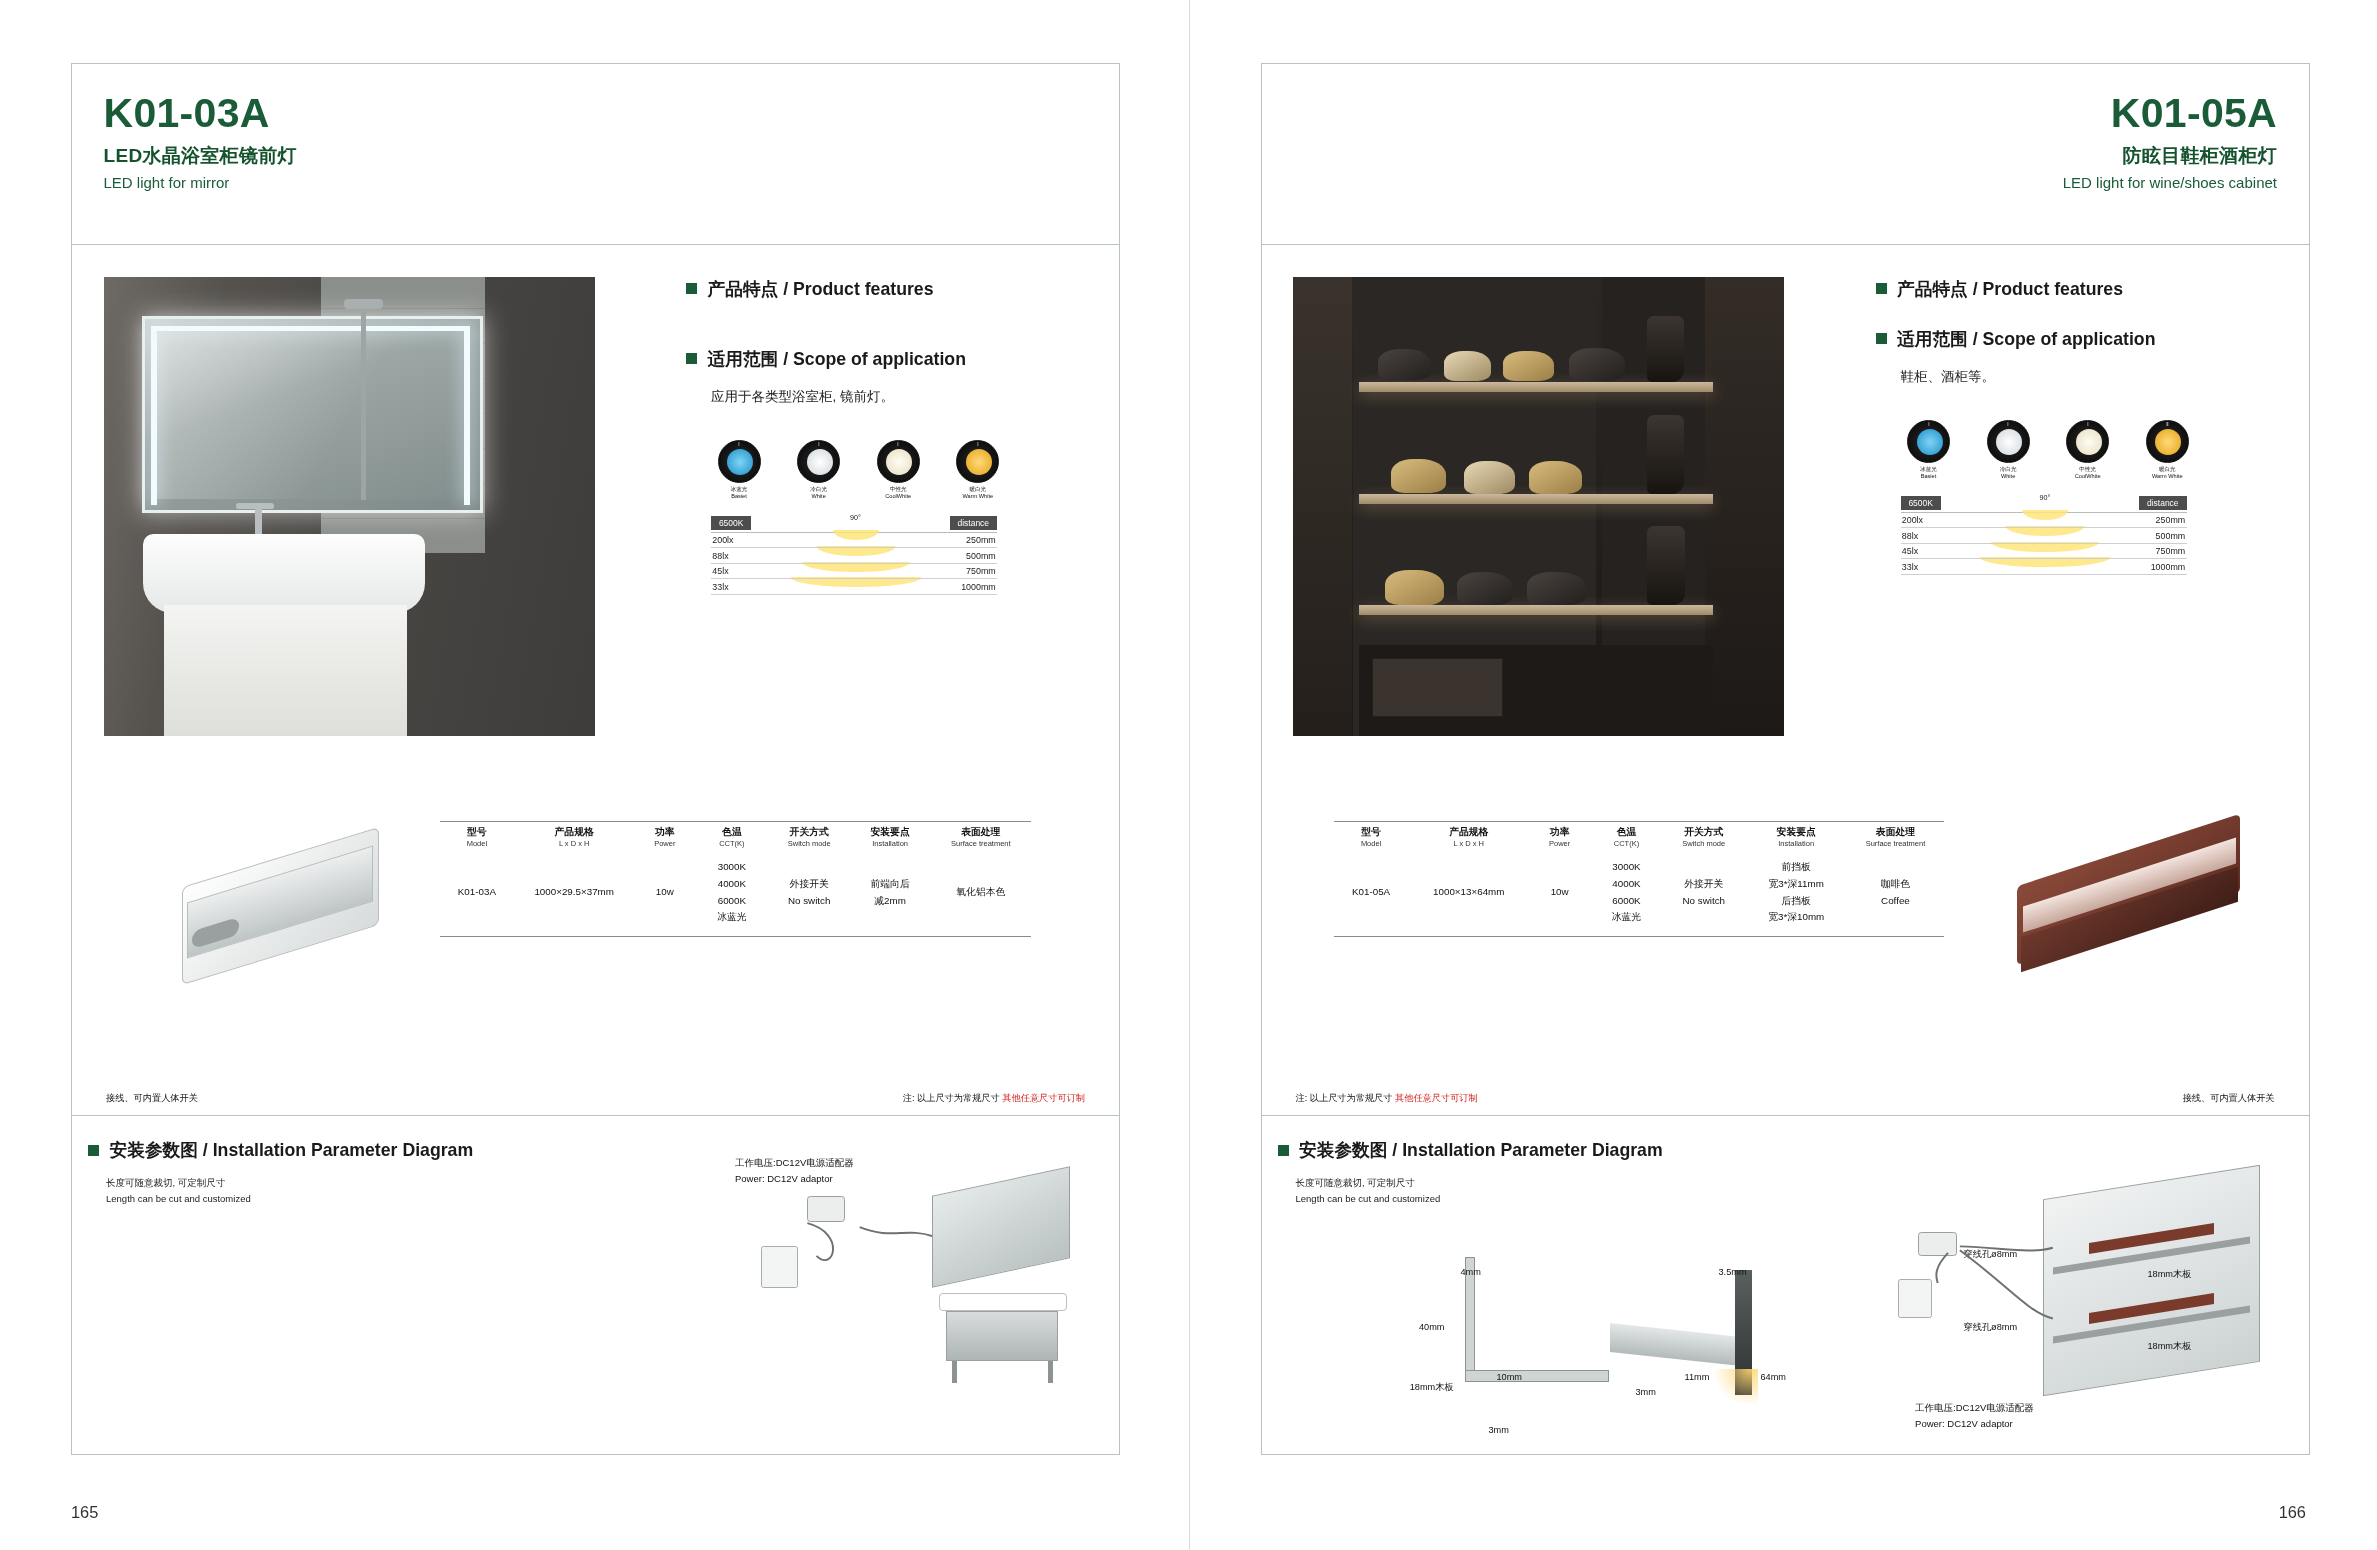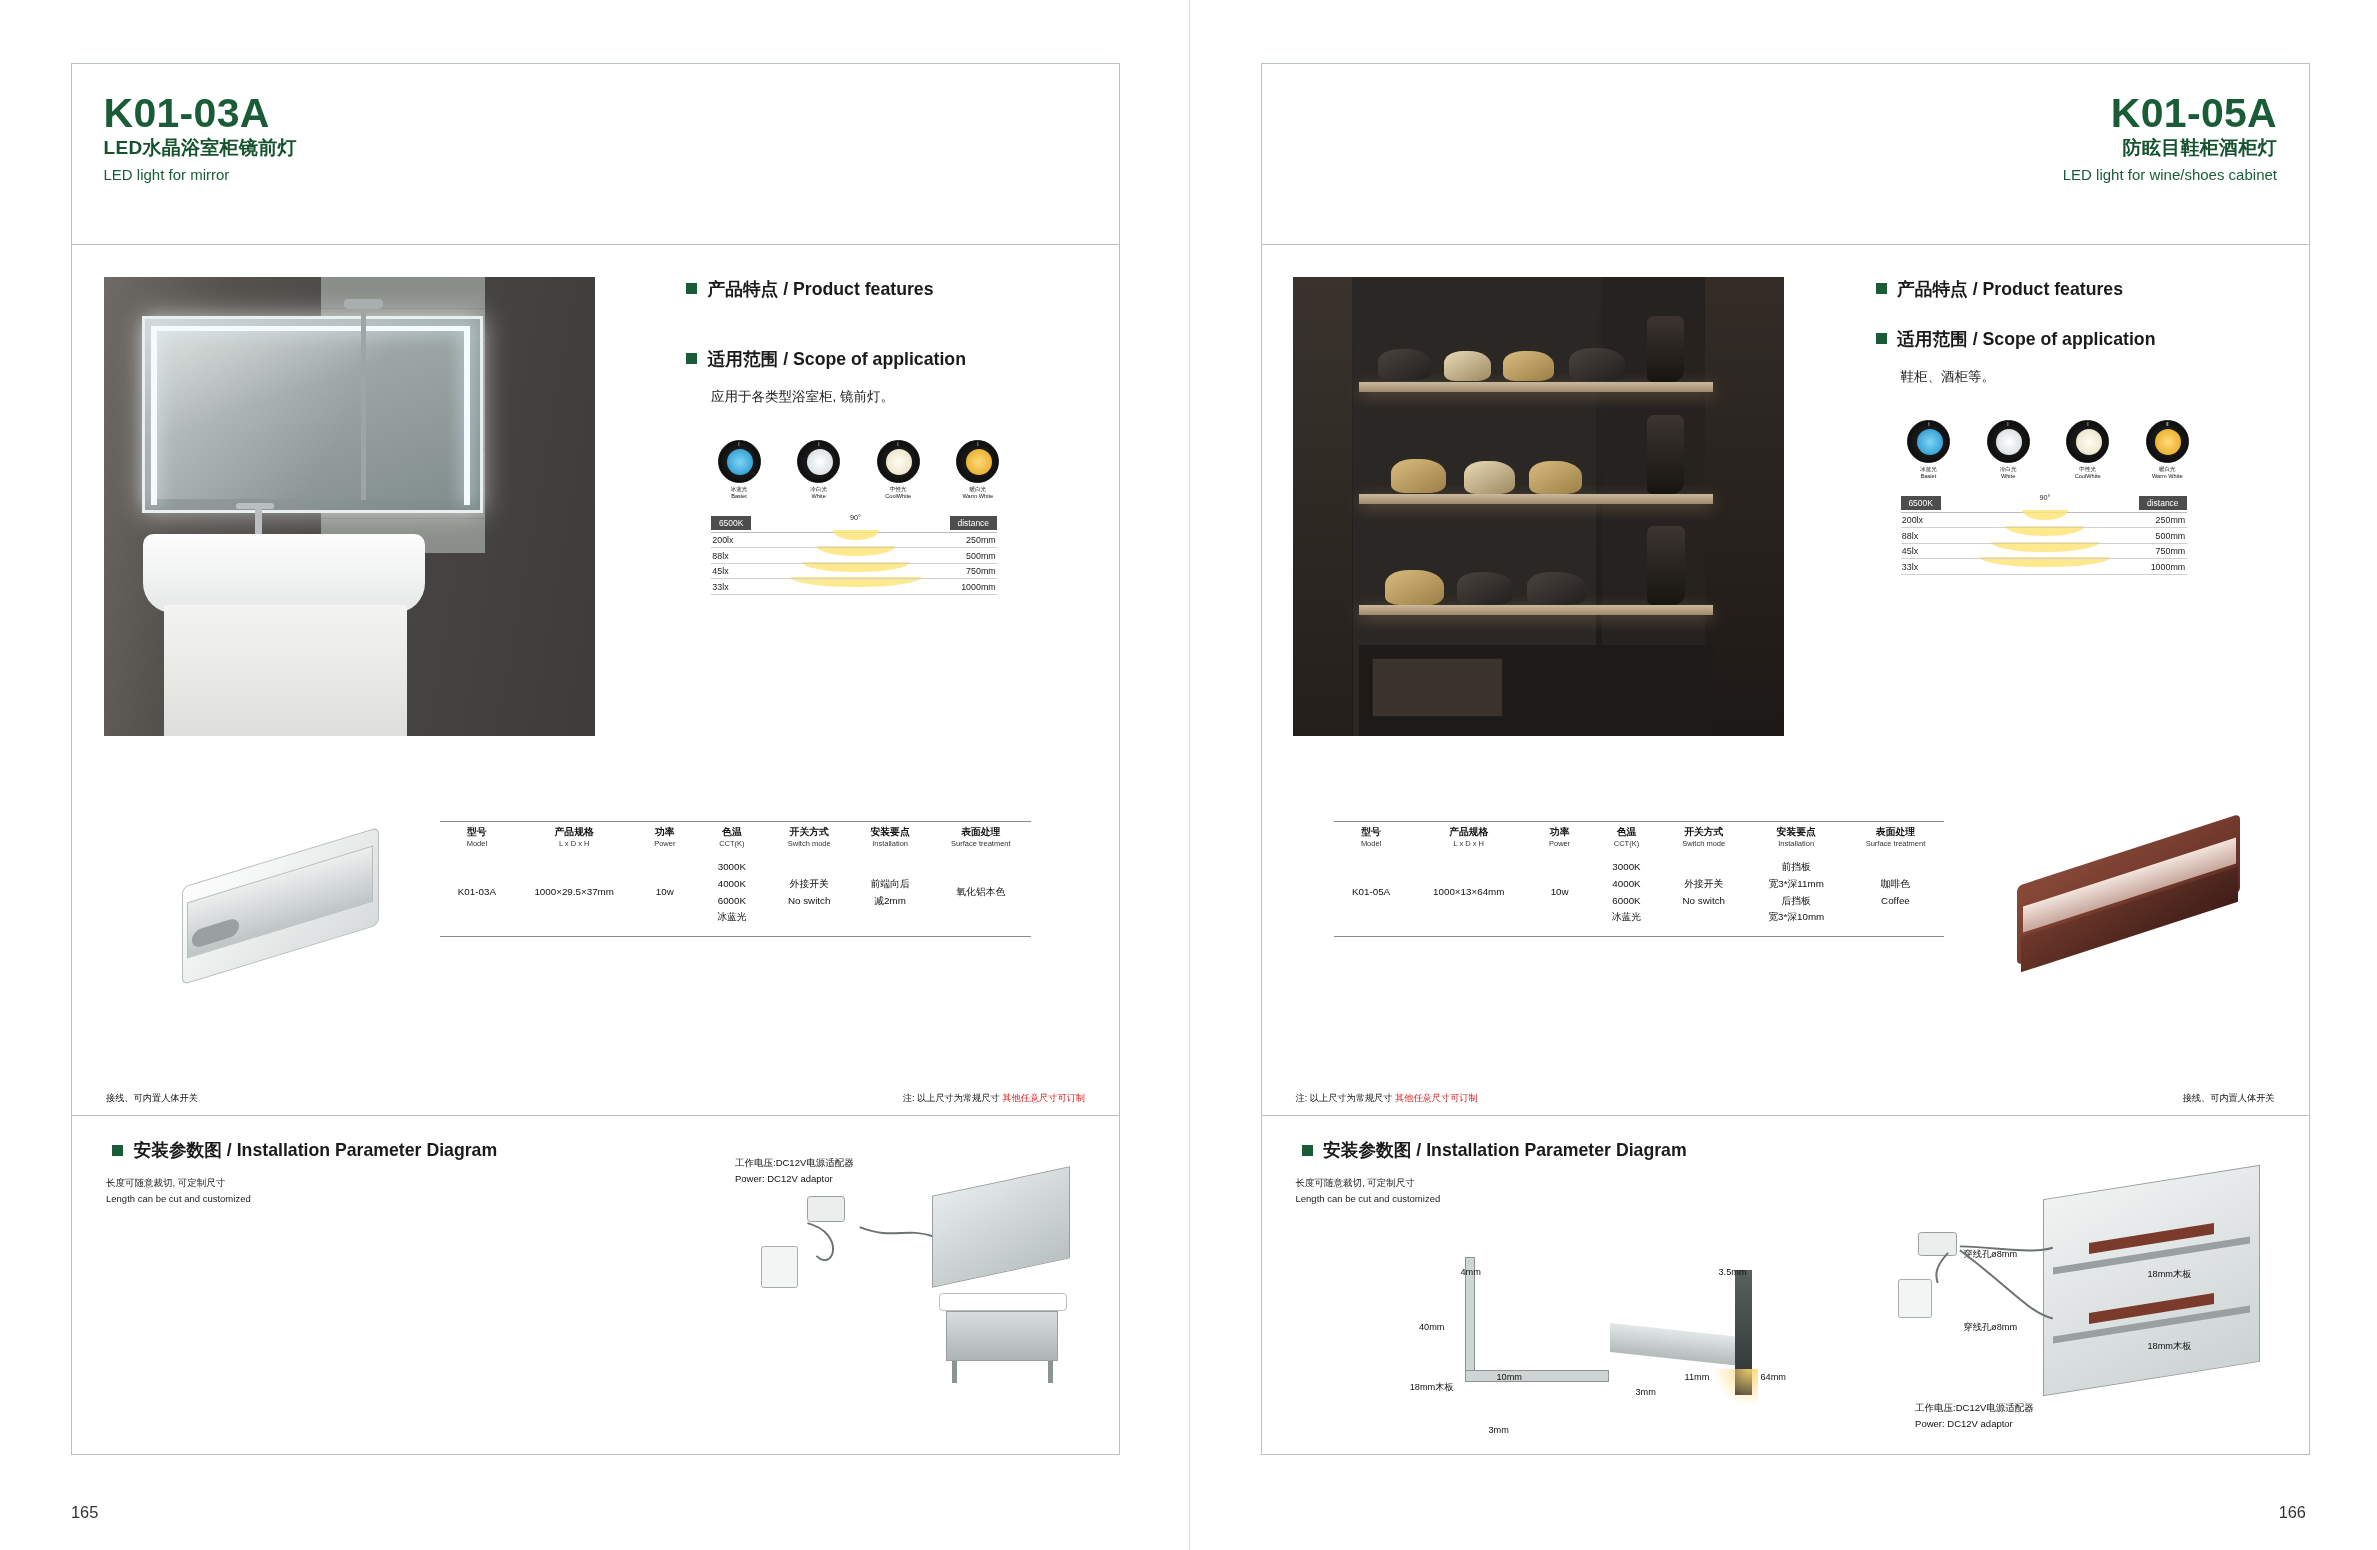--- a/index.html
+++ b/index.html
@@ -18,21 +18,21 @@
     position:absolute; left:71px; top:63px; width:1049px; height:1392px;
     border:0.7px solid #b9c3bd; background:#fff;
   }
   .page-right .sheet { left:71px; }
 
   
   .hdr { position:absolute; left:0; top:0; width:100%; height:181px; border-bottom:0.7px solid #b9c3bd; }
   .hdr-inner { position:absolute; left:31.5px; top:29px; }
   .hdr-inner.right { left:auto; right:31.5px; text-align:right; }
   .model-code { font-size:41px; font-weight:bold; color:#1a5c38; letter-spacing:0.3px; line-height:1.02; }
-  .model-cn { font-size:19px; font-weight:bold; color:#14532d; margin-top:0; letter-spacing:0.3px; }
+  .model-cn { font-size:19px; font-weight:bold; color:#14532d; margin-top:8px; letter-spacing:0.3px; }
   .model-en { font-size:15px; color:#1a5c38; margin-top:5.3px; }
 
   
   .hero-wrap { position:absolute; left:0; top:181px; width:100%; height:522px; }
   .hero-photo { position:absolute; left:31.5px; top:31.5px; width:491px; height:459px; overflow:hidden; background:#3a3a38; }
   .hero-right { position:absolute; left:614px; top:31.5px; right:31.5px; }
 
   
   .bath { position:absolute; inset:0; background:linear-gradient(100deg,#6e6a64 0%,#55524e 22%,#4a4845 48%,#3d3c3a 100%); }
   .bath .tilewall { position:absolute; left:217px; top:0; width:164px; height:276px; background:
@@ -100,21 +100,21 @@
   table.spec-tb { border-collapse:collapse; font-size:9.8px; color:#111; }
   table.spec-tb th { font-weight:bold; padding:3.9px 6.6px; text-align:center; line-height:1.35; }
   table.spec-tb th .en { font-weight:normal; font-size:7.5px; color:#333; display:block; }
   table.spec-tb td { padding:6.6px; text-align:center; vertical-align:middle; line-height:1.7; }
   .tb-hr { border:0; border-top:0.7px solid #8a8a8a; margin:0; }
   .note-row { position:absolute; left:0; bottom:10.5px; width:100%; display:flex; justify-content:space-between; padding:0 34px; font-size:9.2px; color:#111; }
   .note-row .red { color:#d11a1a; }
 
   
   .inst { position:absolute; left:0; top:1052px; width:100%; bottom:0; }
-  .inst-title { position:absolute; left:40px; top:22px; }
+  .inst-title { position:absolute; left:16px; top:22px; }
   .inst-sub { position:absolute; left:34px; top:59px; font-size:9.5px; color:#222; line-height:1.7; }
   .dim { font-size:9.2px; color:#111;margin-top:36px; }
   .pw-label { font-size:9.5px; color:#111; line-height:1.6; }
 
   .pgnum { position:absolute; bottom:27.6px; font-size:16.4px; color:#333;text-align:right; }
   .pgnum.l { left:71px; }
   .pgnum.r { right:71px; }
 
   .profile-white { position:absolute; background:linear-gradient(145deg,#ffffff,#d7dbdb); border:0.7px solid #b7bcbc; }
   .profile-brown { position:absolute; background:linear-gradient(160deg,#8a4a3a,#5d2c22); }

